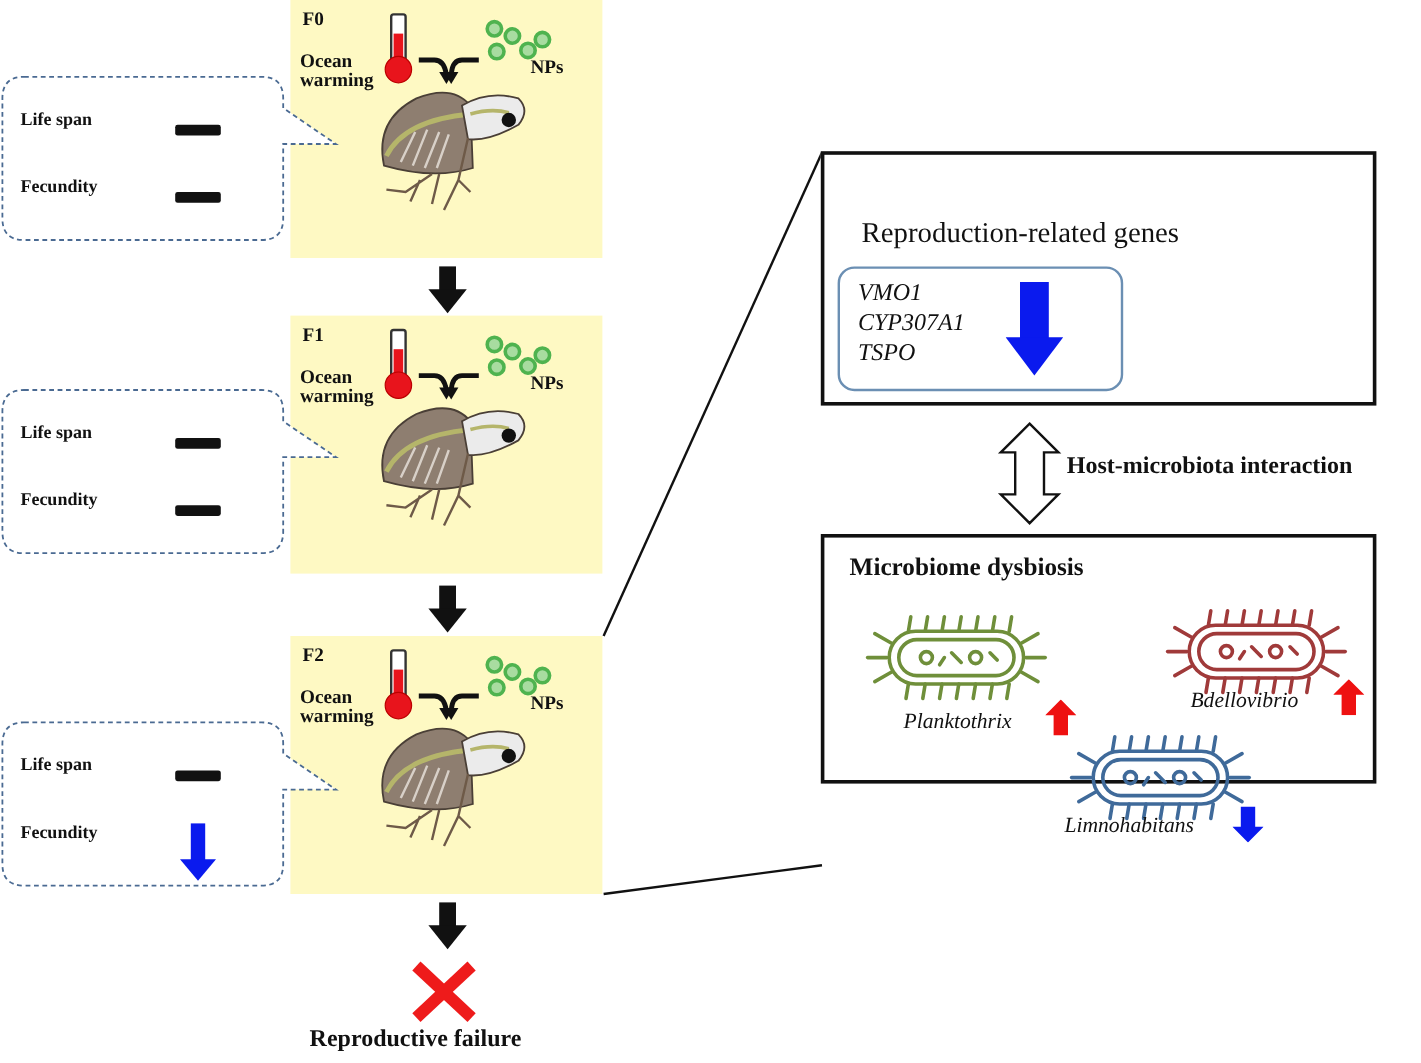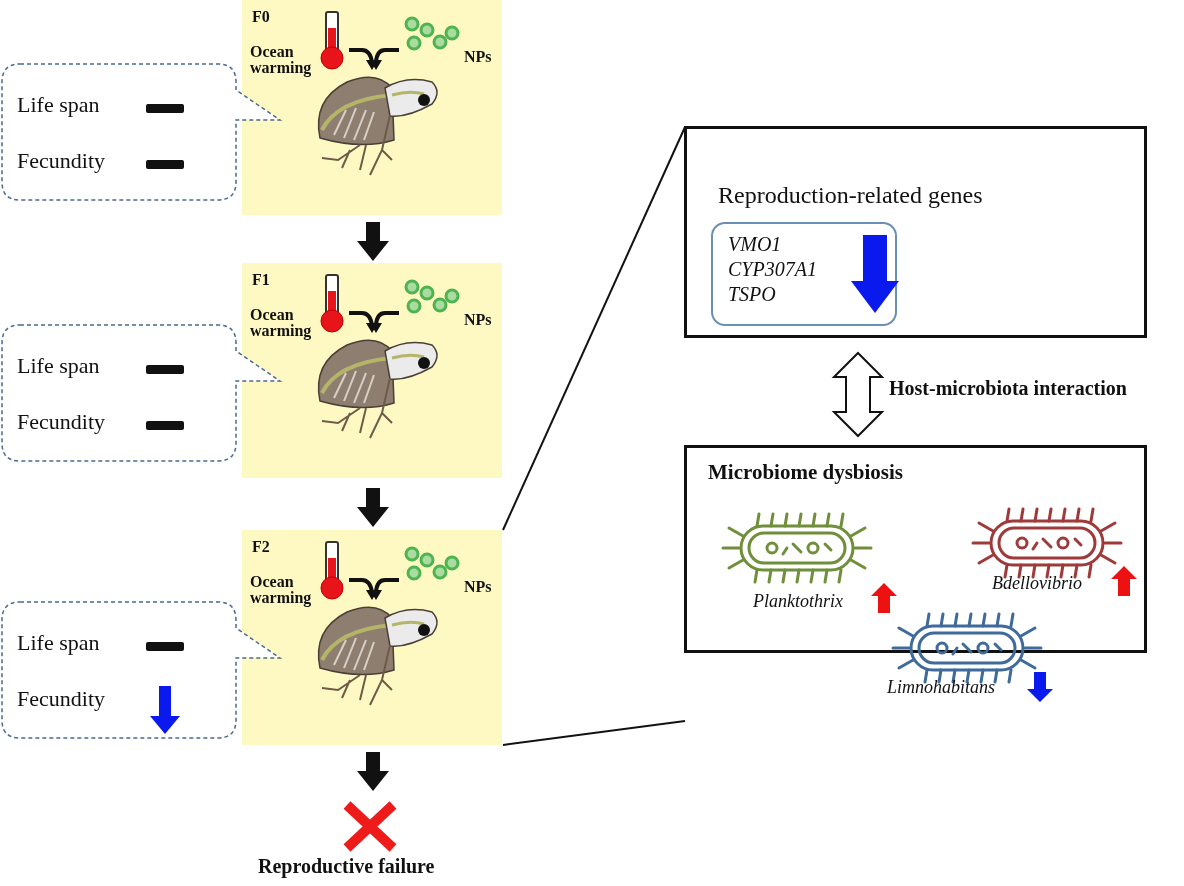--- a/index.html
+++ b/index.html
@@ -2,31 +2,31 @@
 <html><head>
   <meta charset="utf-8">
   <style>
     html, body { margin: 0; padding: 0; background: #ffffff; }
     body { width: 1184px; height: 886px; position: relative; overflow: hidden;
            font-family: "Liberation Serif", "DejaVu Serif", serif; color: #111; }
     .abs { position: absolute; }
     .gen-panel { position: absolute; left: 242px; width: 260px; height: 215px; background: #fef9c3; }
     .gen-label { position: absolute; left: 10px; top: 8px; font-weight: bold; font-size: 16px; }
     .ocean-label { position: absolute; left: 8px; top: 44px; font-weight: bold; font-size: 16px; line-height: 16px; }
-    .nps-label { position: absolute; left: 200px; top: 48px; font-weight: bold; font-size: 16px; margin-left: 22px; }
+    .nps-label { position: absolute; left: 200px; top: 48px; font-weight: bold; font-size: 16px; }
     .panel-svg { position: absolute; left: 0; top: 0; }
     .callout { position: absolute; left: 0; width: 260px; height: 150px; }
     .callout svg { position: absolute; left: 0; top: 0; }
-    .trait { position: absolute; left: 17px; font-weight: normal; font-size: 22px; }
+    .trait { position: absolute; left: 17px; font-weight: bold; font-size: 15px; }
     .flat-mark { position: absolute; width: 38px; height: 9px; background: #111; border-radius: 2px; }
     .down-arrow-blue { position: absolute; }
     .box { position: absolute; border: 3px solid #111; background: #fff; box-sizing: border-box; }
     .box-title { position: absolute; font-weight: bold; font-size: 21px; }
     .sub-title { position: absolute; font-size: 24px; }
-    .gene-box { position: absolute; left: 24px; top: 93px; width: 186px; height: 104px;
+    .gene-box { position: absolute; left: 11px; top: 93px; width: 238px; height: 104px;
                 border: 2px solid #6b8fb3; border-radius: 14px; box-sizing: border-box; }
     .gene { position: absolute; left: 15px; font-style: italic; font-size: 20px; line-height: 22px; }
     .microbe-label { position: absolute; font-style: italic; font-size: 18px; }
     .interaction-label { position: absolute; left: 889px; top: 377px; font-weight: bold; font-size: 20px; }
     .fail-label { position: absolute; left: 258px; top: 855px; font-weight: bold; font-size: 20px; }
   </style>
 </head>
 <body>
 
 <div id="gen-container">

